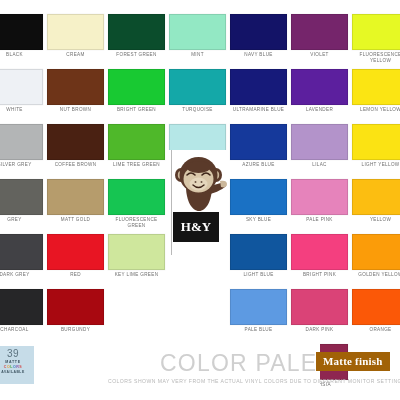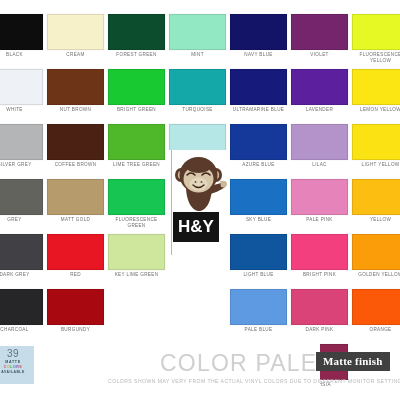--- a/index.html
+++ b/index.html
@@ -87,24 +87,24 @@
     top: 62px;
     width: 46px;
     height: 30px;
     background: #141414;
     display: flex;
     align-items: center;
     justify-content: center;
   }
   #brand-tag-text {
     color: #ffffff;
-    font-size: 17px;
+    font-size: 13px;
     font-weight: bold;
     letter-spacing: 0px;
-    font-family: Liberation Sans, sans-serif;
+    font-family: Liberation Serif, serif;
   }
 
   
   #bottom-banner {
     position: absolute;
     left: 0;
     bottom: 0;
     width: 320px;
     height: 62px;
     background: #ffffff;
@@ -165,21 +165,21 @@
     font-size: 23px;
     letter-spacing: 1.2px;
     color: #cfcfcf;
     font-family: "Liberation Sans", sans-serif;
     white-space: nowrap;
   }
   #finish-tag {
     position: absolute;
     left: 316px;
     top: 14px;
-    background: #404040;
+    background: #a16207;
     padding: 3px 7px 4px 7px;
     box-sizing: border-box;
     height: 19px;
     display: flex;
     align-items: center;
     overflow: hidden;
   }
   #finish-tag-text {
     color: #ffffff;
     font-size: 11px;

